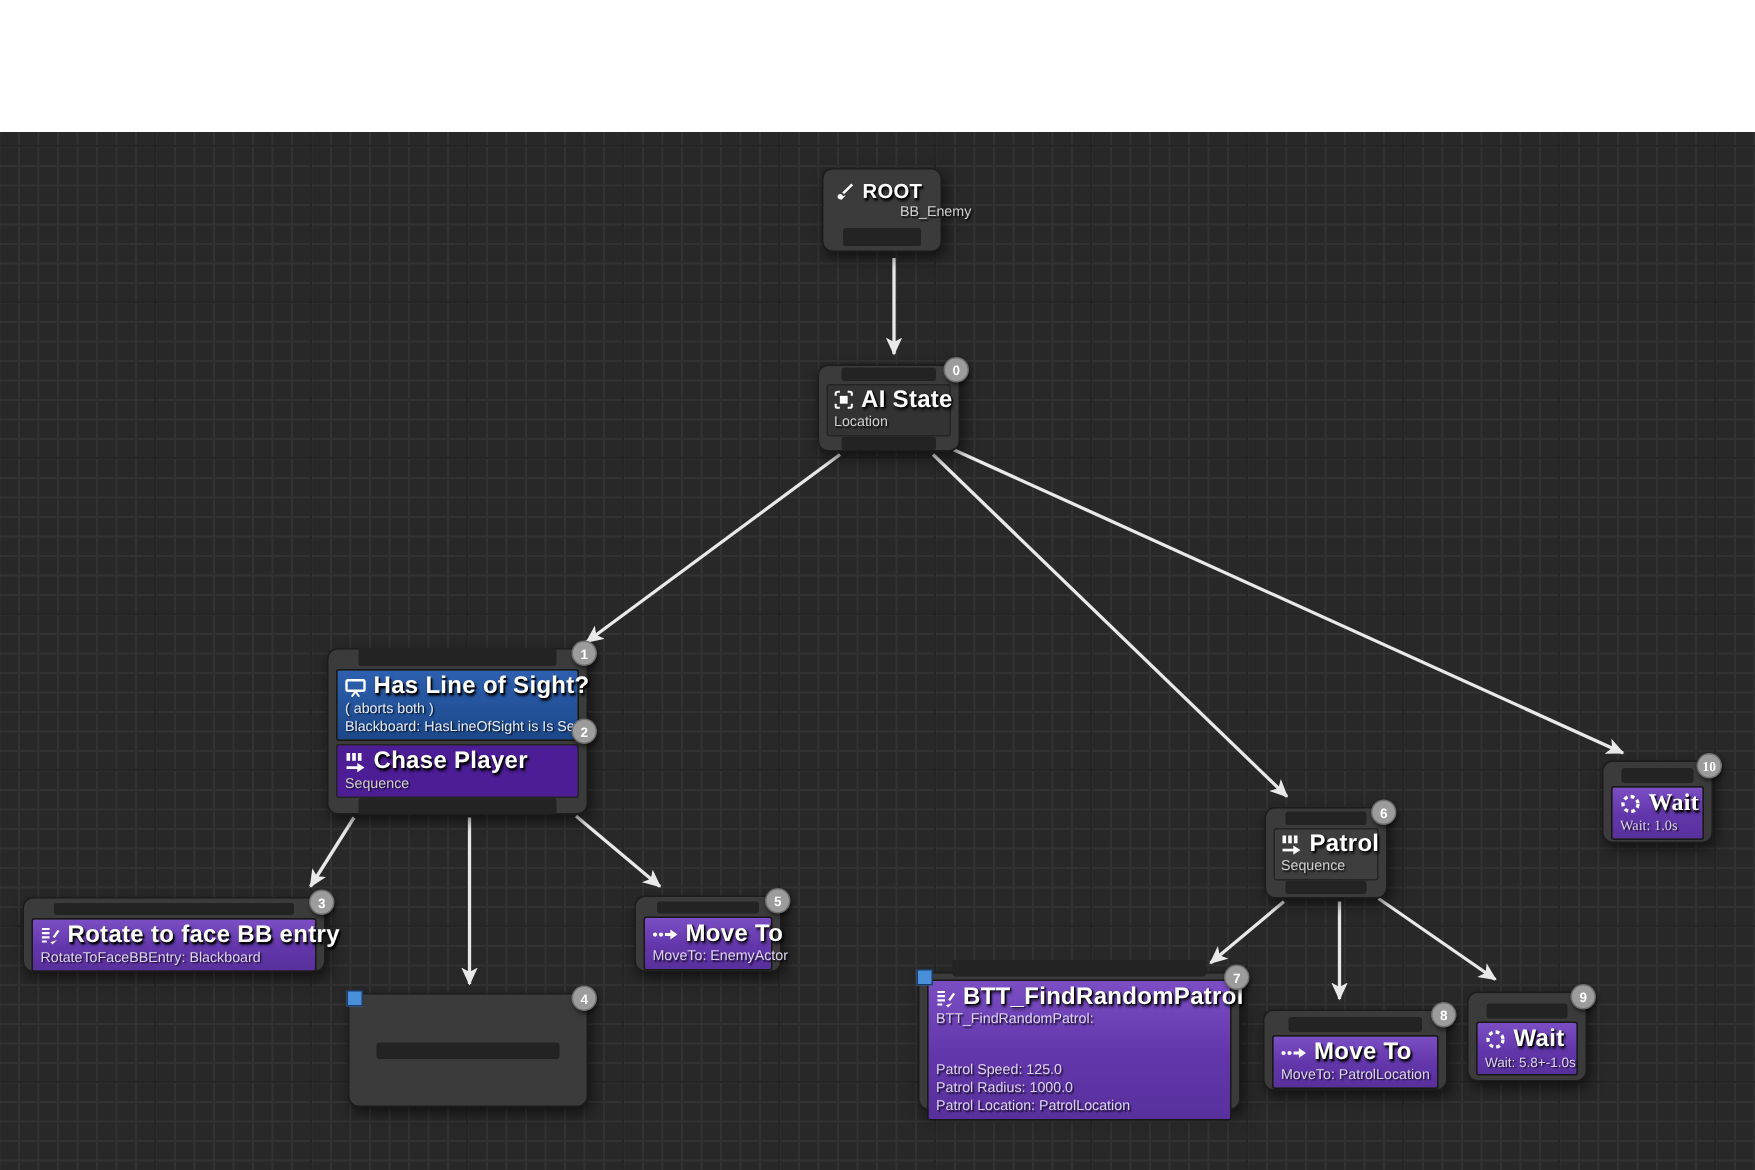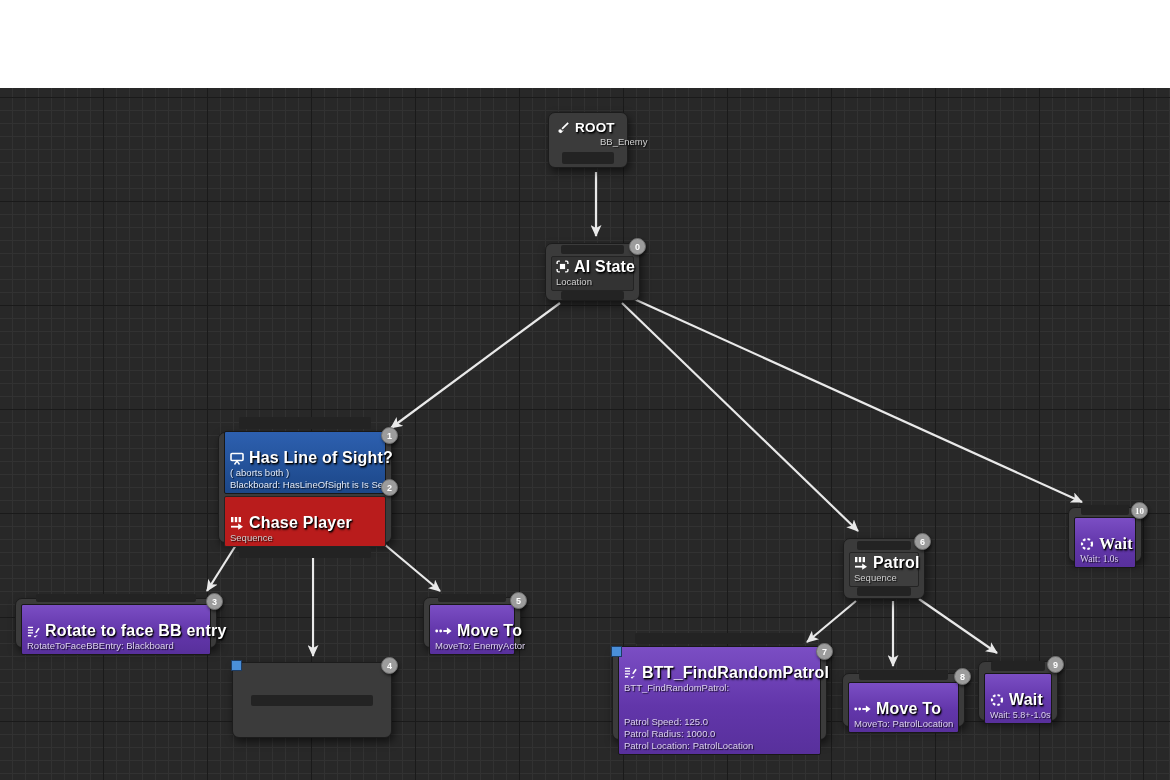--- a/index.html
+++ b/index.html
@@ -32,21 +32,21 @@
     box-sizing:border-box;
     justify-content:center;
   }
   .port{
     background:#232323;border-radius:2px;flex:0 0 auto;
   }
   .port-top{height:11px;margin:3px 18px 2px;}
   .port-bottom{height:10px;margin:2px 18px 3px;margin-top:auto;}
   .block{
     margin:0 5px;border:1px solid #181818;border-radius:2px;
-    padding:17px 5px 2px;box-sizing:border-box;flex:0 0 auto;
+    padding:2px 5px 2px;box-sizing:border-box;flex:0 0 auto;
   }
   .block-task{background:linear-gradient(180deg,#7b4ec4 0%,#6236aa 55%,#58309c 100%);}
   .block-decorator{background:linear-gradient(180deg,#2d60b0 0%,#1c4788 100%);}
   .block-composite{background:#333333;border-color:#242424;}
   .title-row{display:flex;align-items:center;gap:5px;white-space:nowrap;}
   .title{
     font-size:16px;font-weight:bold;color:#ffffff;
     text-shadow:1px 1px 1px #000,1px 2px 2px rgba(0,0,0,.7);
     letter-spacing:.2px;
   }
@@ -141,21 +141,21 @@
           <svg width="14" height="13" viewBox="0 0 14 13">
             <rect x="1" y="1.5" width="12" height="7" rx="1" fill="none" stroke="#fff" stroke-width="1.6"></rect>
             <path d="M4.5,12.5 L7,9 L9.5,12.5" stroke="#fff" fill="none" stroke-width="1.4"></path>
           </svg>
         </span>
         <span class="title">Has Line of Sight?</span>
       </div>
       <div class="sub" style="font-size:9.5px;">( aborts both )</div>
       <div class="sub" style="font-size:9.5px;">Blackboard: HasLineOfSight is Is Set</div>
     </div>
-    <div class="block block-composite" style="margin-top:2px;background:#b91c1c;">
+    <div class="block block-composite" style="margin-top:2px;background:#4c1d95;">
       <div class="title-row">
         <span class="icon">
           <svg width="14" height="14" viewBox="0 0 14 14">
             <rect x="1" y="1" width="2.4" height="5.2" fill="#fff"></rect>
             <rect x="4.8" y="1" width="2.4" height="5.2" fill="#fff"></rect>
             <rect x="8.6" y="1" width="2.4" height="5.2" fill="#fff"></rect>
             <path d="M1,10.7 h8" stroke="#fff" stroke-width="1.8"></path>
             <path d="M8.2,7.6 L13,10.7 L8.2,13.8 z" fill="#fff"></path>
           </svg>
         </span>

